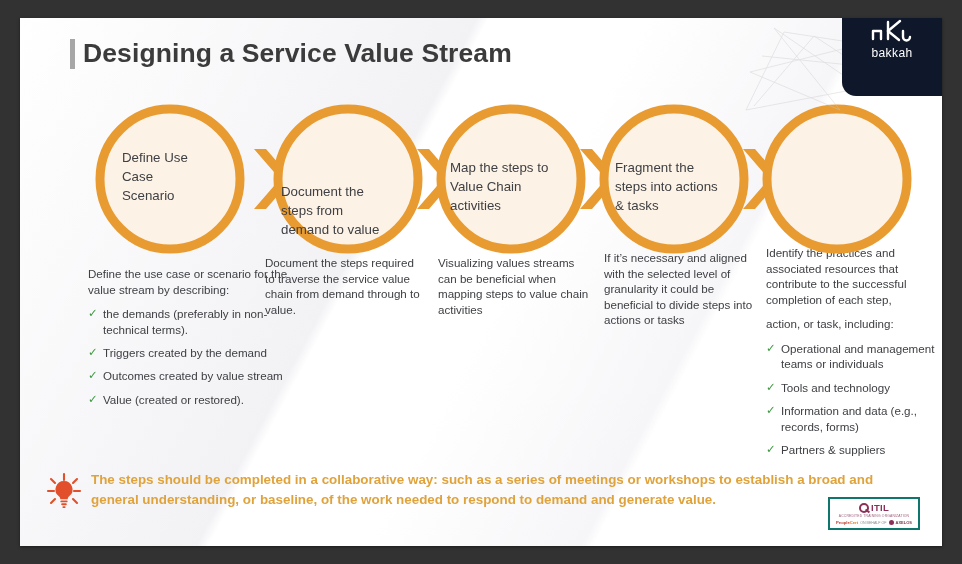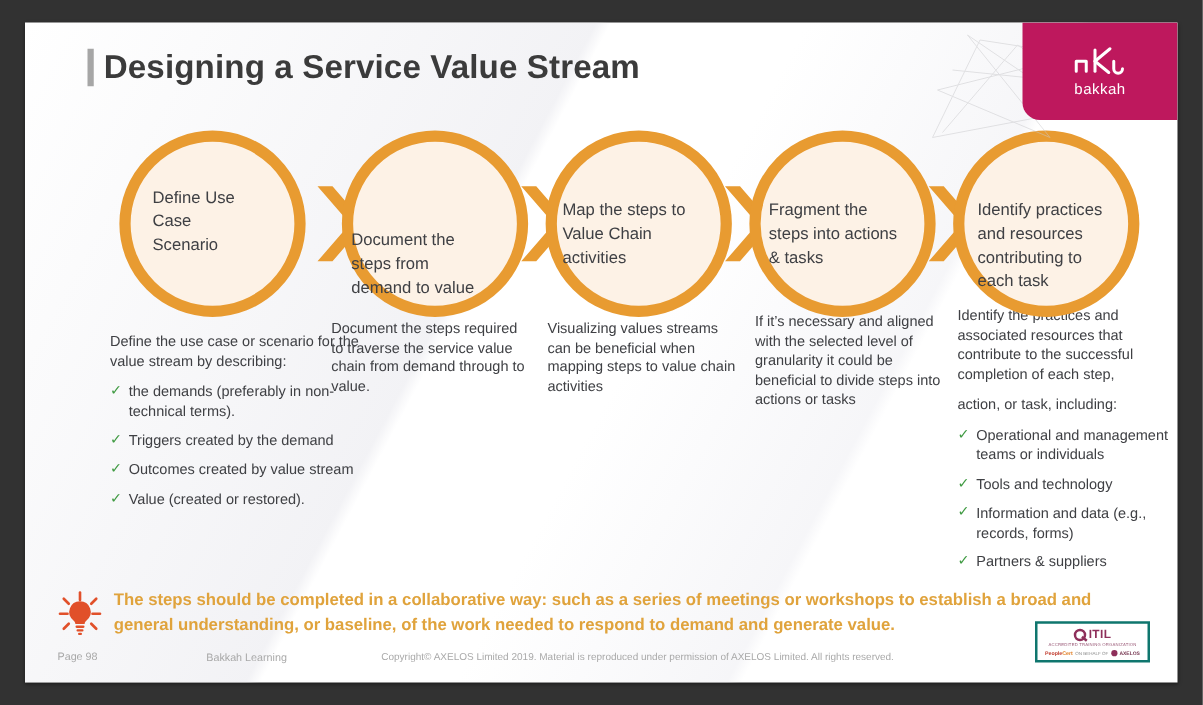--- a/index.html
+++ b/index.html
@@ -28,23 +28,23 @@
 
   
   #title-wrap { position:absolute; left:14px; top:20px; display:flex; align-items:center;padding-left:36px; }
   #title-accent { width:5px; height:30px; background:#a6a6a6; margin-right:8px; }
   #page-title {
     font-size:26.5px; color:#3b3b3b; letter-spacing:.1px; white-space:nowrap;
   }
 
   
   #logo-box {
-    position:absolute; right:0; top:0; width:124px; height:78px;
-    background:#be185d; border-bottom-left-radius:14px;
-    display:flex; flex-direction:column; align-items:center; justify-content:center;
+    position:absolute; right:0; top:0; width:100px; height:78px;
+    background:#0f172a; border-bottom-left-radius:14px;
+    display:flex; flex-direction:column; align-items:center; 
     z-index:6;
   }
   #logo-mark { width:46px; height:26px; }
   #logo-text { color:#fff; font-size:12px; letter-spacing:.4px; margin-top:2px; }
   #logo-lines { position:absolute; right:78px; top:8px; width:120px; height:86px; z-index:4; opacity:.5; }
 
   
   #flow { position:absolute; left:0; top:76px; width:922px; height:170px; z-index:3; }
   .node-text {
     position:absolute; z-index:5; color:#3f4044; font-size:13.3px; line-height:19px;
@@ -160,24 +160,20 @@
 Scenario</div>
   <div class="node-text" style="left:261px; top:140px; width:126px;margin-top:24px;">Document the
 steps from
 demand to value</div>
   <div class="node-text" style="left:430px; top:140px; width:132px;">Map the steps to
 Value Chain
 activities</div>
   <div class="node-text" style="left:595px; top:140px; width:134px;">Fragment the
 steps into actions
 &amp; tasks</div>
-  <div class="node-text" style="left:762px; top:140px; width:128px;">Identify practices
-and resources
-contributing to
-each task</div>
 
   <div class="col" style="left:22px; top:248px; width:200px;margin-left:46px;">
     <p class="lead">Define the use case or scenario for the value stream by describing:</p>
     <ul>
       <li><span class="tick">✓</span><span>the demands (preferably in non-technical terms).</span></li>
       <li><span class="tick">✓</span><span>Triggers created by the demand</span></li>
       <li><span class="tick">✓</span><span>Outcomes created by value stream</span></li>
       <li><span class="tick">✓</span><span>Value (created or restored).</span></li>
     </ul>
   </div>
@@ -217,25 +213,20 @@
         <line x1="31" y1="31" x2="27" y2="27"></line>
       </g>
       <path d="M18 9 a8.5 8.5 0 0 1 5.4 15.1 c-1.2 1-1.6 1.9-1.7 3.1 h-7.4 c-.1-1.2-.5-2.1-1.7-3.1 A8.5 8.5 0 0 1 18 9 Z" fill="#e1502a"></path>
       <rect x="14.4" y="28.4" width="7.2" height="1.9" rx=".9" fill="#e1502a"></rect>
       <rect x="15.2" y="31.3" width="5.6" height="1.9" rx=".9" fill="#e1502a"></rect>
       <rect x="16.4" y="34.2" width="3.2" height="1.8" rx=".9" fill="#e1502a"></rect>
     </svg>
     <div id="callout-text">The steps should be completed in a collaborative way:  such as a series of meetings or workshops to establish a broad and general understanding, or baseline, of the work needed to respond to demand and generate value.</div>
   </div>
 
-  <div id="footer">
-    <div class="foot" id="foot-page">Page 98</div>
-    <div class="foot" id="foot-org">Bakkah Learning</div>
-    <div class="foot" id="foot-copy">Copyright© AXELOS Limited 2019. Material is reproduced under permission of AXELOS Limited. All rights reserved.</div>
-  </div>
 
   <div id="itil-badge">
     <div class="badge-row1">
       <span class="badge-ring"></span>
       <span class="badge-itil">ITIL</span>
     </div>
     <div class="badge-sub">ACCREDITED TRAINING ORGANIZATION</div>
     <div class="badge-row3">
       <span class="badge-pc"><span class="p1">People</span><span class="p2">Cert</span></span>
       <span class="badge-obo">ON BEHALF OF</span>

